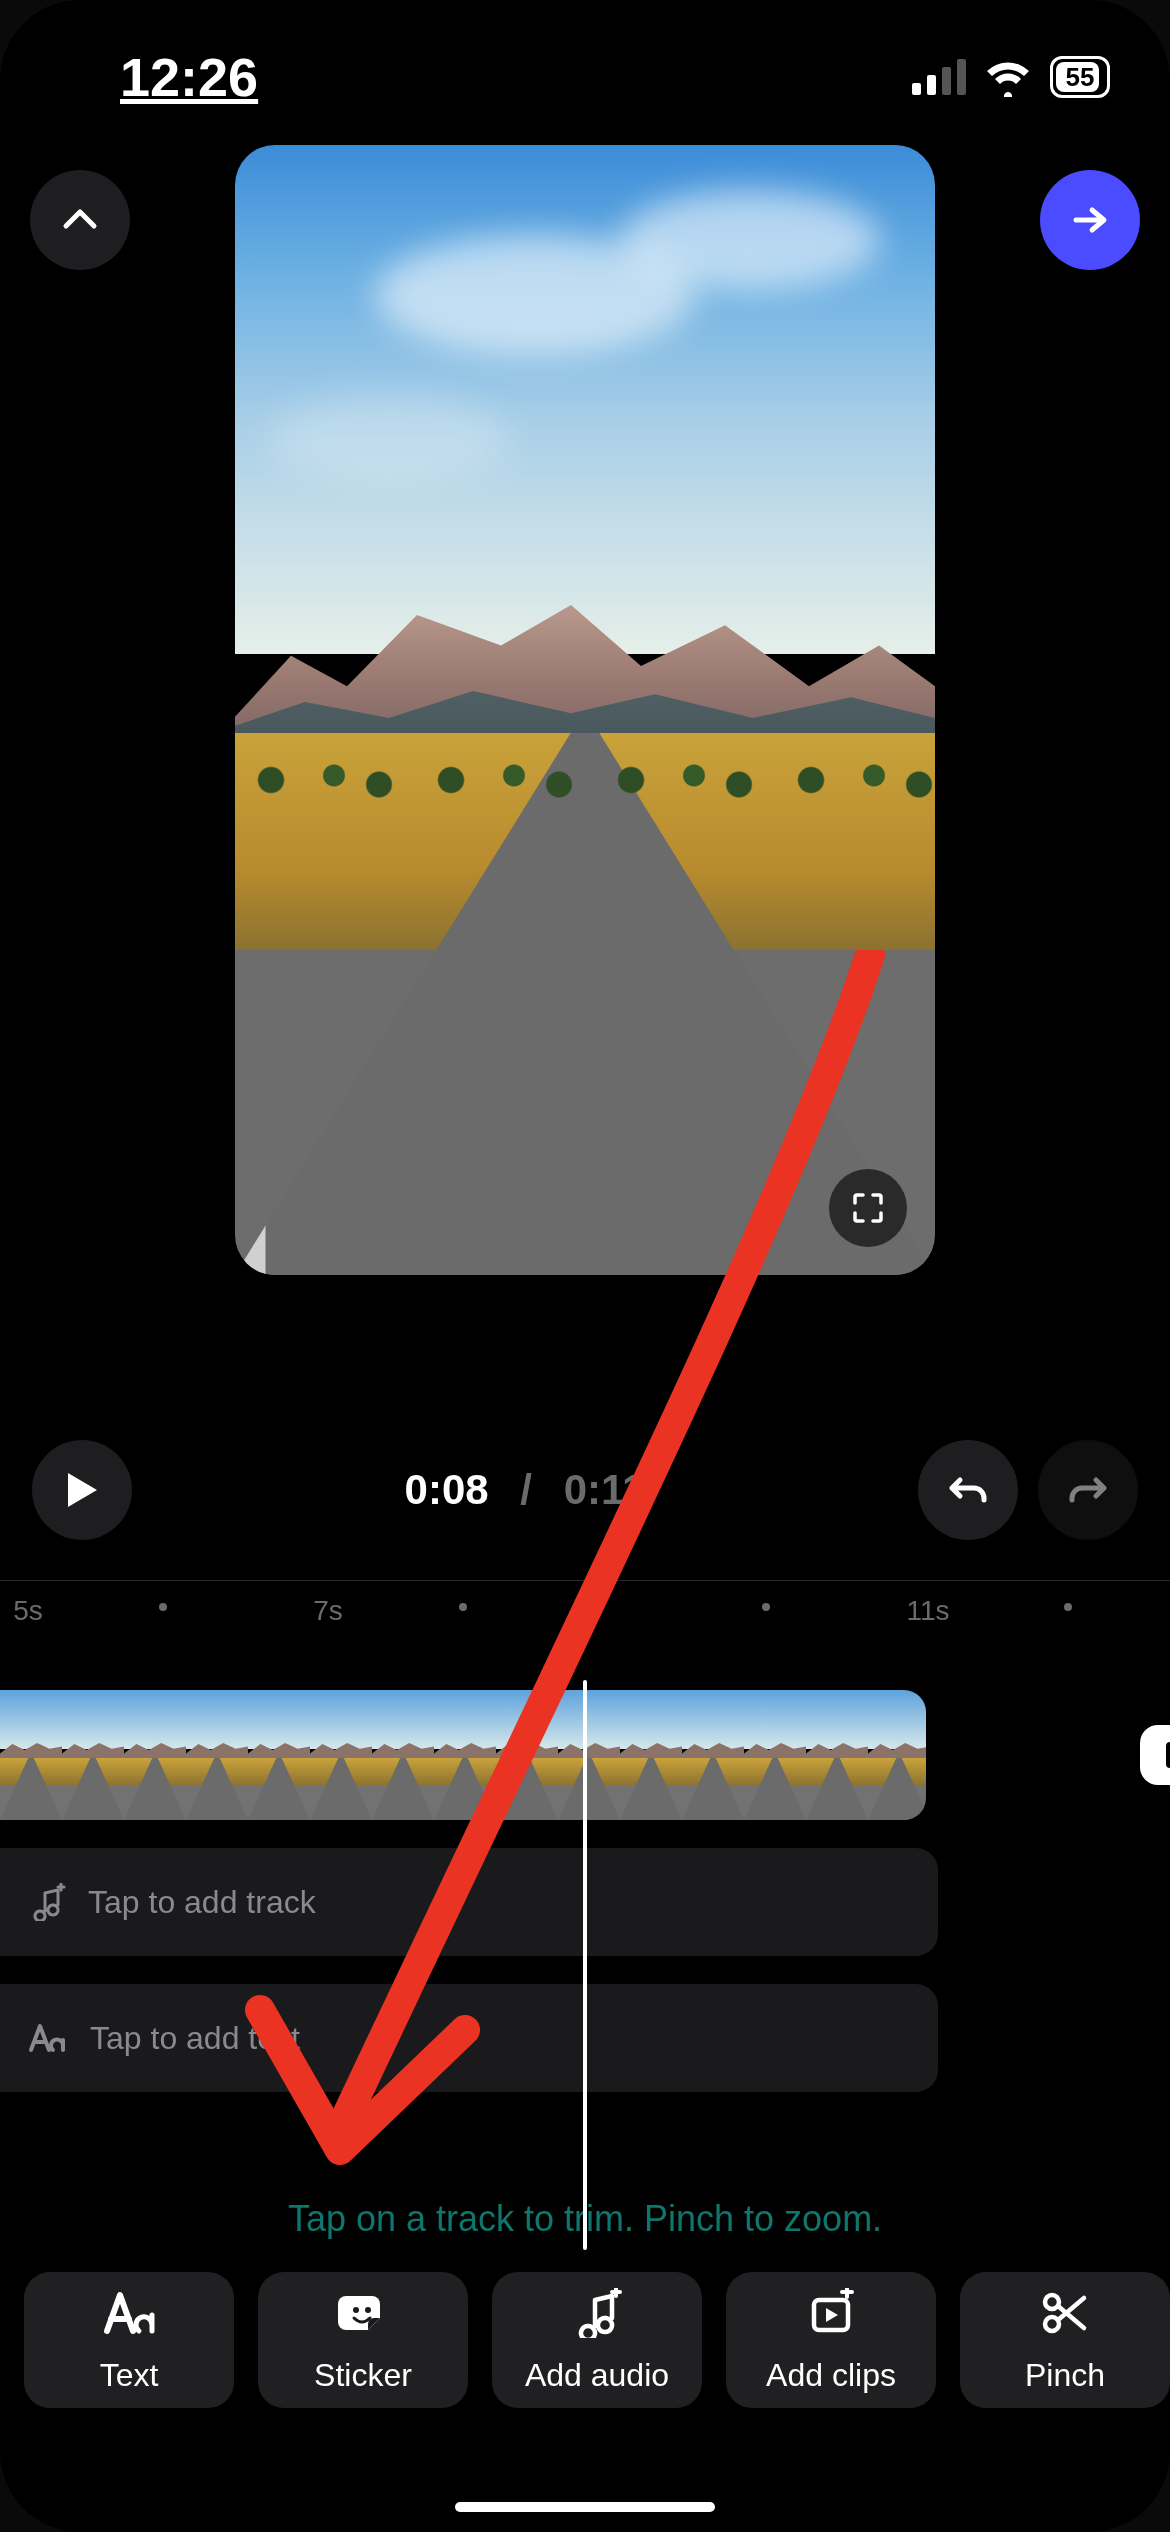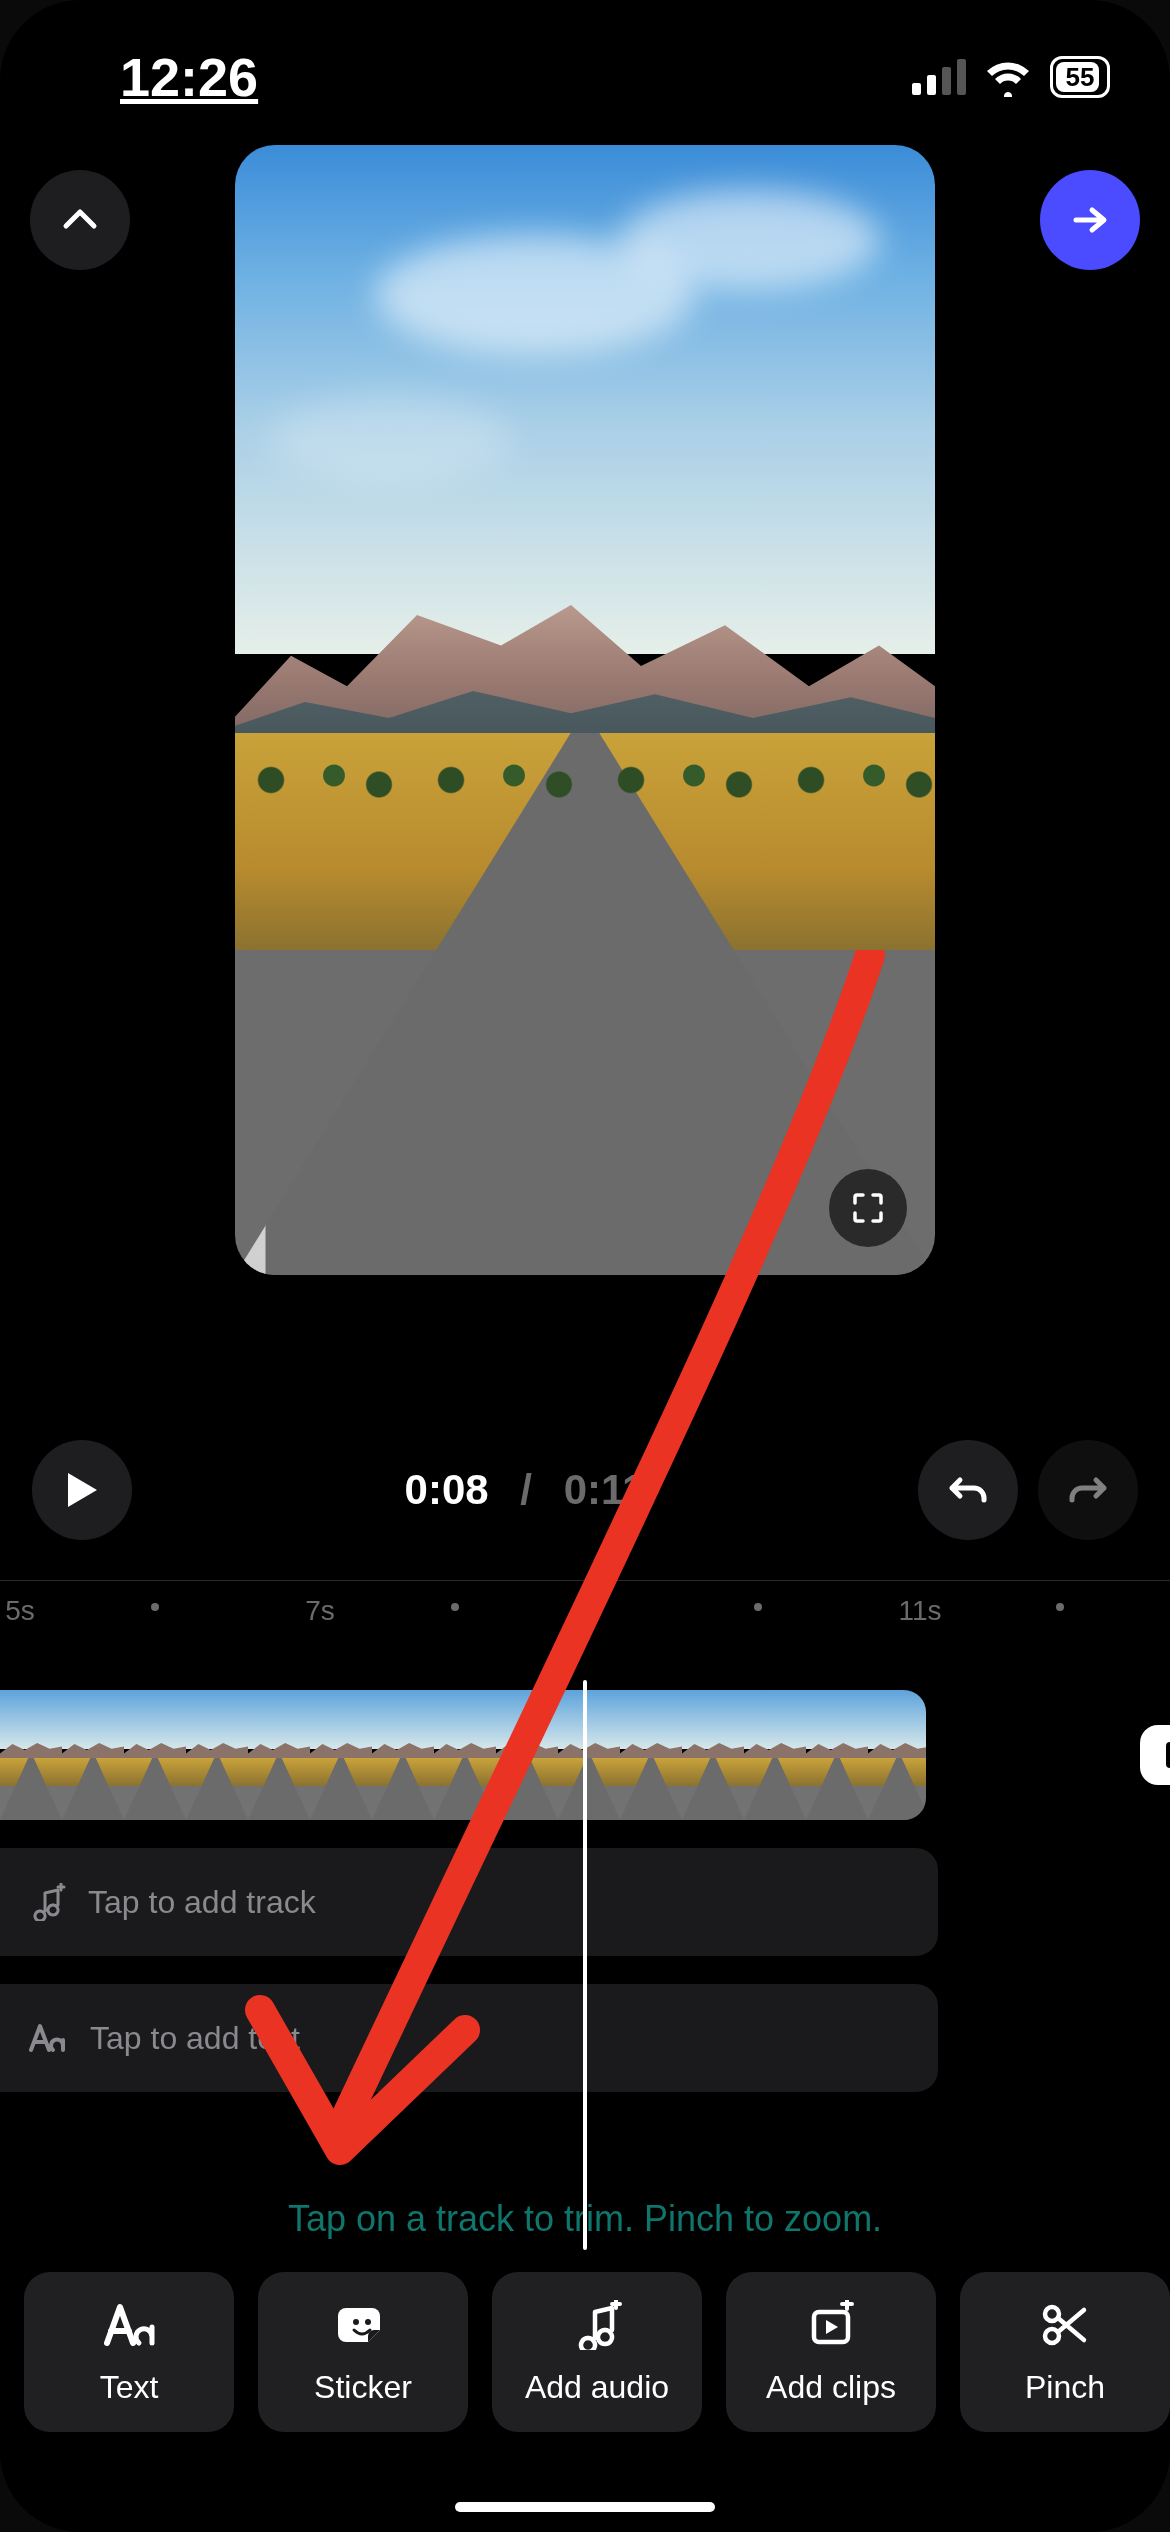--- a/index.html
+++ b/index.html
@@ -192,20 +192,21 @@
 
   
   .ruler {
     position:absolute;
     top: 1580px;
     left:0; right:0;
     height:50px;
     border-top: 1px solid #2a2a2c;
     display:flex; align-items:center;
     overflow:hidden;
+    padding-left:8px;
   }
   .ruler-inner {
     position:relative; width:100%; height:100%;
   }
   .ruler-tick {
     position:absolute; top:14px;
     font-size:28px; color:#6b6b6e;
     transform:translateX(-50%);
   }
   .ruler-dot {
@@ -301,21 +302,21 @@
     bottom:70px;
     left:0; right:0;
     height:190px;
     display:flex;
     gap:24px;
     padding:0 24px;
     overflow:hidden;
   }
   .tool {
     flex:none;
-    width:210px; height:160px;
+    width:210px; height:136px;
     background: var(--card2);
     border-radius:26px;
     display:flex; flex-direction:column;
     align-items:center; justify-content:center;
     gap:18px;
   }
   .tool .ticon { height:52px; display:flex; align-items:center; justify-content:center; }
   .tool .tlabel { color:#fff; font-size:32px; font-weight:500; }
 
   

